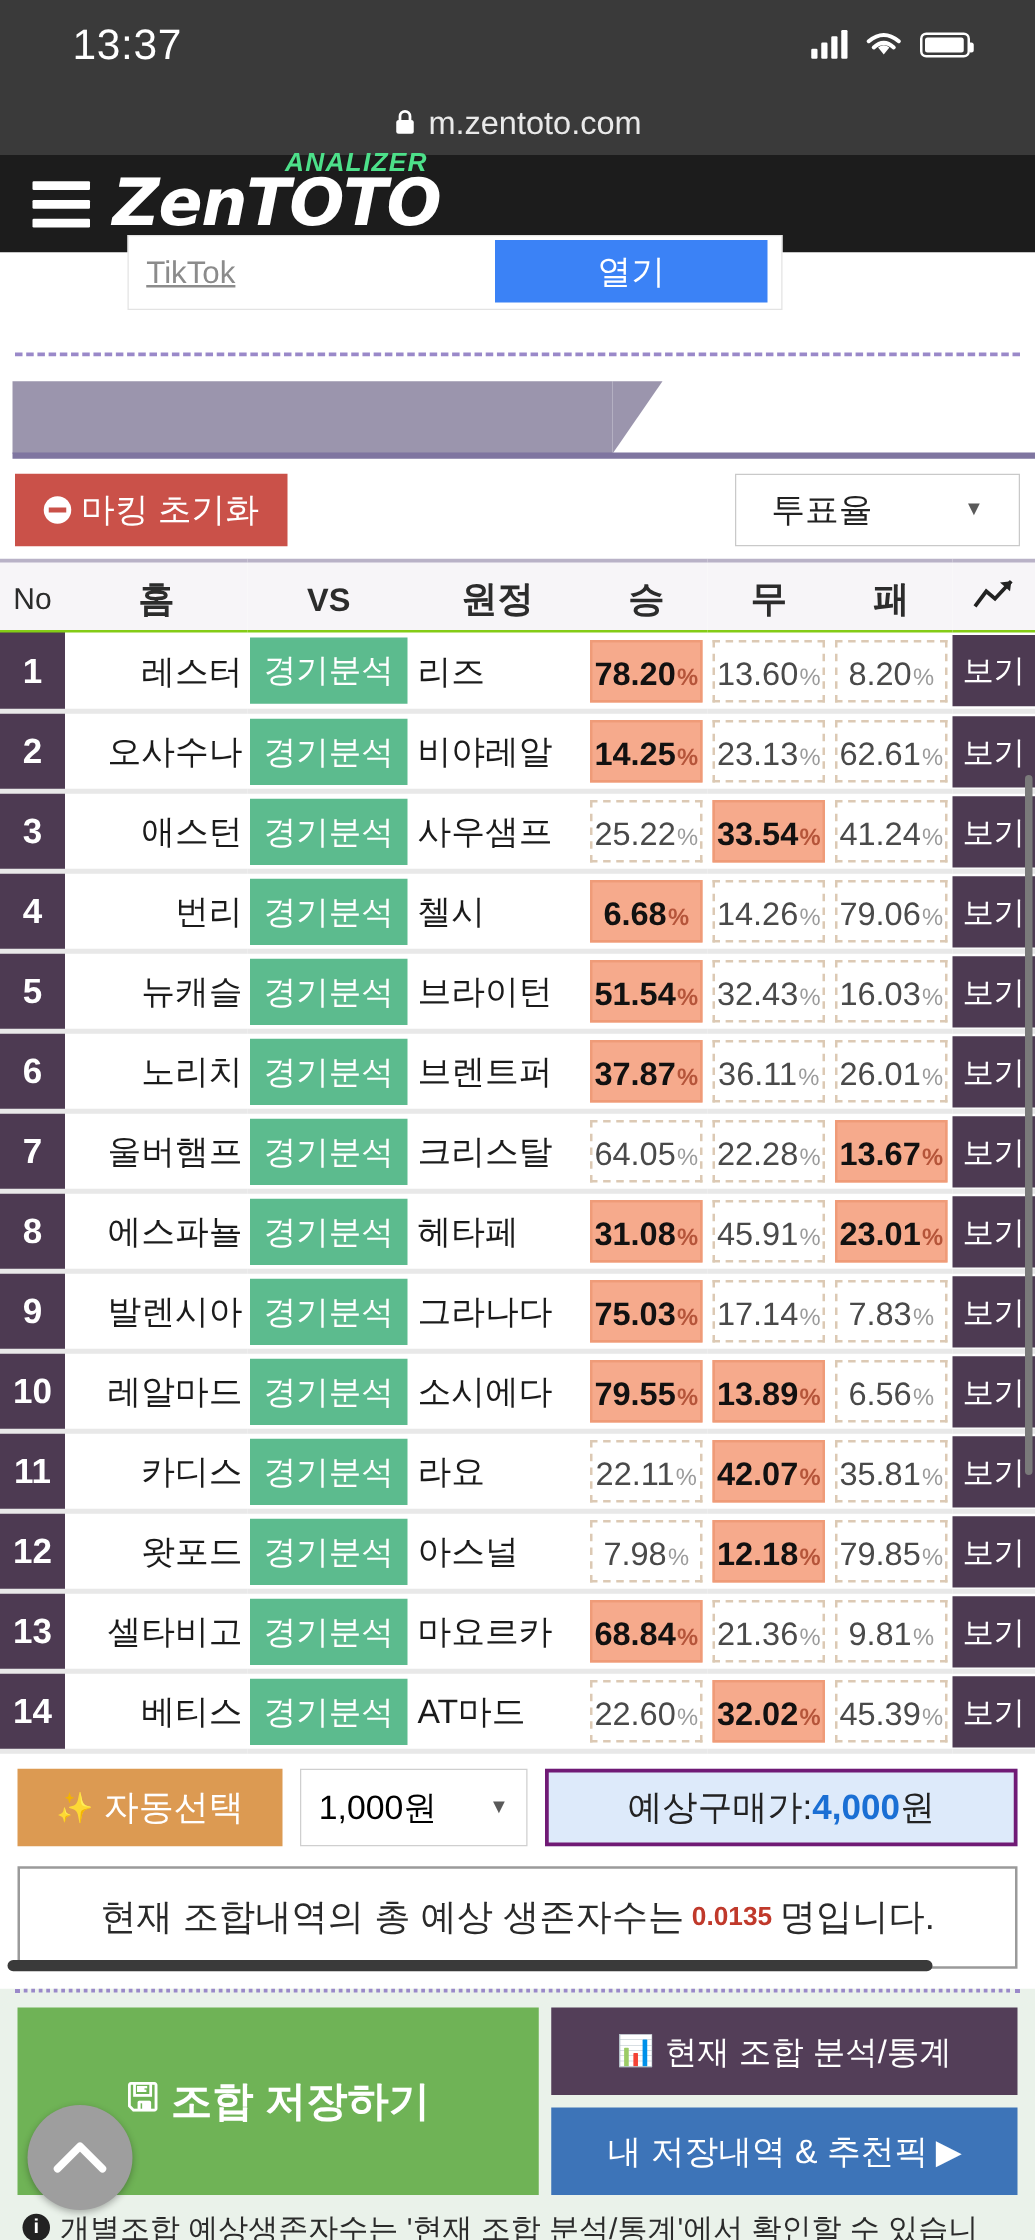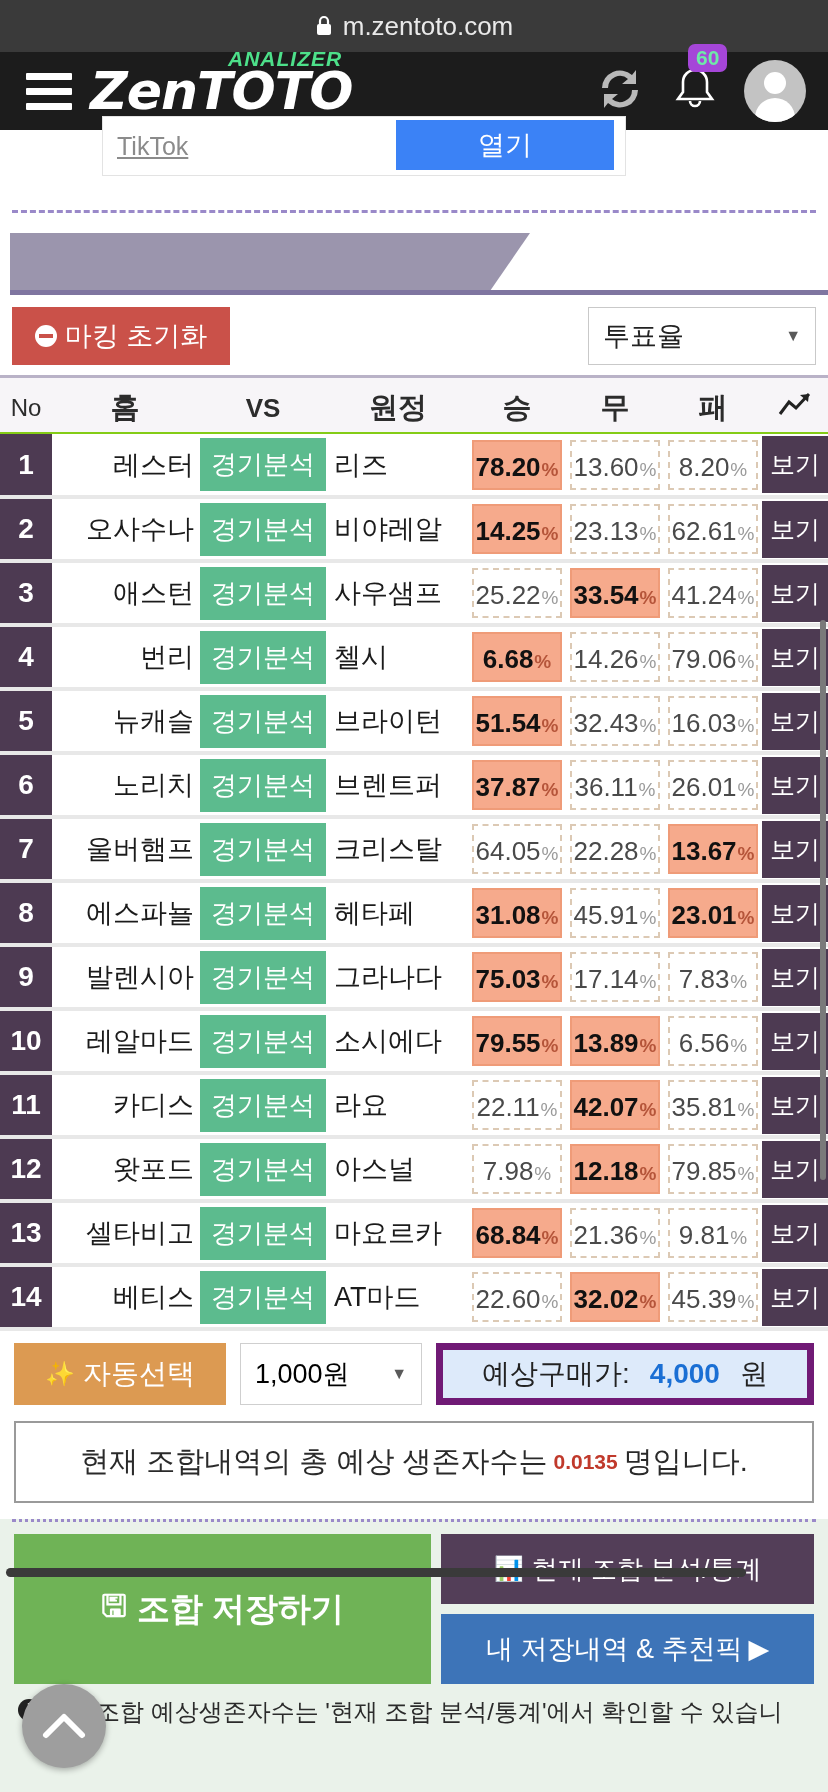--- a/index.html
+++ b/index.html
@@ -125,21 +125,21 @@
   .minus-circle {
     display:inline-block; width:22px; height:22px; border-radius:50%;
     background:#fff; position:relative;
   }
   .minus-circle::after{
     content:""; position:absolute; left:4px; top:9px; width:14px; height:4px; background:#ca5149;
   }
   .select-votes {
     width: 228px; height: 58px; background:#fff; border:1px solid #c9c9c9;
     display:flex; align-items:center; justify-content:space-between;
-    padding: 0 14px; font-size: 27px; color:#222; cursor:pointer;
+    padding: 0 28px; font-size: 27px; color:#222; cursor:pointer;
   }
   .caret { font-size: 16px; color:#5a5a5a; }
 
   
   .odds-table { width: 100%; margin-top: 10px; border-collapse: collapse; table-layout: fixed; }
   .odds-table thead th {
     background:#f7f5f8; color:#2c2c2c; font-size: 29px; font-weight: bold;
     padding: 10px 0 4px 0;
     border-top: 3px solid #b9b2c7; border-bottom: 2px solid #84cc16;
   }
@@ -194,22 +194,22 @@
     display:flex; align-items:center; justify-content:center; gap:8px;
     font-size:28px; cursor:pointer;
   }
   .wand-icon { font-size:24px; }
   .select-amount {
     width: 182px; height: 62px; background:#fff; border:1px solid #cfcfcf;
     display:flex; align-items:center; justify-content:space-between;
     padding: 0 14px; font-size:27px; cursor:pointer;
   }
   .price-box {
-    flex:1; height: 62px; background:#ddeafa; border:7px solid #701a75;
-    display:flex; align-items:center; justify-content:center; gap:20px;
+    flex:1; height: 62px; background:#ddeafa; border:3px solid #701a75;
+    display:flex; align-items:center; justify-content:center; gap:0;
     font-size:28px; color:#222;
   }
   .price-num { color:#1a6fd4; font-weight:bold; }
 
   
   .survivor-wrap { padding: 16px 14px 0 14px; }
   .survivor-box {
     border: 2px solid #9a9a9a; background:#fff;
     height: 82px; display:flex; align-items:center; justify-content:center;
     font-size: 29px; color:#2a2a2a; gap: 6px;
@@ -269,54 +269,57 @@
     position:absolute; left: 6px; top: 1568px; width: 740px; height: 9px;
     background:#3a3a3a; border-radius:5px;
   }
   .page-wrap { position: relative; width:828px; height:1792px; overflow:hidden; }
 </style>
 </head>
 <body>
 
 <div class="page-wrap">
 
+  <div class="status-bar">
+    <div class="status-time">13:37</div>
+    <div class="status-right">
+      <span class="sig-bars">
+          <i></i>
+          <i></i>
+          <i></i>
+          <i></i>
+        </span>
+      <svg width="30" height="22" viewBox="0 0 30 22">
+        <path d="M15 18.5 L10.5 13 Q15 9.5 19.5 13 Z" fill="#fff"></path>
+        <path d="M3 8 Q15 -2 27 8" stroke="#fff" stroke-width="3.2" fill="none" stroke-linecap="round"></path>
+        <path d="M7 13 Q15 5.5 23 13" stroke="#fff" stroke-width="3.2" fill="none" stroke-linecap="round"></path>
+      </svg>
+      <span class="batt">
+          <i></i>
+        </span>
+    </div>
+  </div>
 
   <div class="url-bar">
     <svg width="18" height="22" viewBox="0 0 18 22" class="lock-icon">
       <rect x="2" y="9" width="14" height="11" rx="2" fill="#fff"></rect>
       <path d="M5 9 V6 a4 4 0 0 1 8 0 V9" stroke="#fff" stroke-width="2.2" fill="none"></path>
     </svg>
     <span>m.zentoto.com</span>
   </div>
 
   <div class="site-header">
     <div class="hamburger">
       <span></span>
         <span></span>
         <span></span>
     </div>
     <div class="logo-wrap">
       <div class="logo-main"><span>ZenTOTO</span></div>
       <div class="logo-sub">ANALIZER</div>
-    </div>
-    <div class="header-icons">
-      <span class="hdr-icon">
-        <svg width="52" height="50" viewBox="0 0 52 50">
-          <path d="M8 24 a18 18 0 0 1 30 -13 l4 -5 v14 h-14 l6 -5 a12 12 0 0 0 -20 9 z" fill="#b9b9b9"></path>
-          <path d="M44 26 a18 18 0 0 1 -30 13 l-4 5 v-14 h14 l-6 5 a12 12 0 0 0 20 -9 z" fill="#b9b9b9"></path>
-        </svg>
-      </span>
-      <span class="hdr-icon">
-        <svg width="46" height="50" viewBox="0 0 46 50">
-          <path d="M23 6 a12 12 0 0 1 12 12 v10 l5 7 h-34 l5 -7 v-10 a12 12 0 0 1 12 -12 z" fill="none" stroke="#fff" stroke-width="2.6"></path>
-          <path d="M18 37 a5 5 0 0 0 10 0" fill="none" stroke="#fff" stroke-width="2.6"></path>
-        </svg>
-        <span class="badge">60</span>
-      </span>
-      <span class="avatar"></span>
     </div>
   </div>
 
   <div class="banner-strip">
     <div class="banner-box">
       <span class="banner-label">TikTok</span>
     </div>
     <div class="banner-open">열기</div>
   </div>
 

